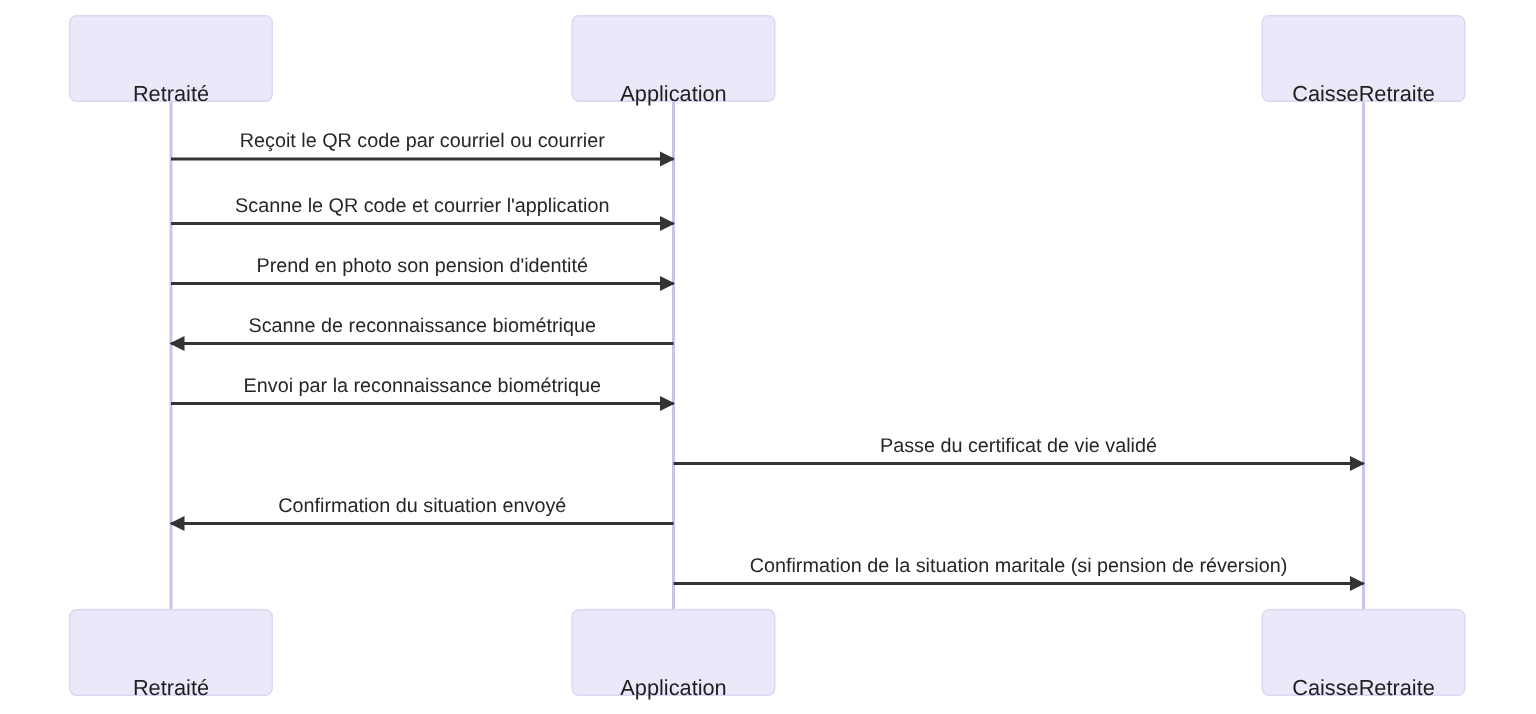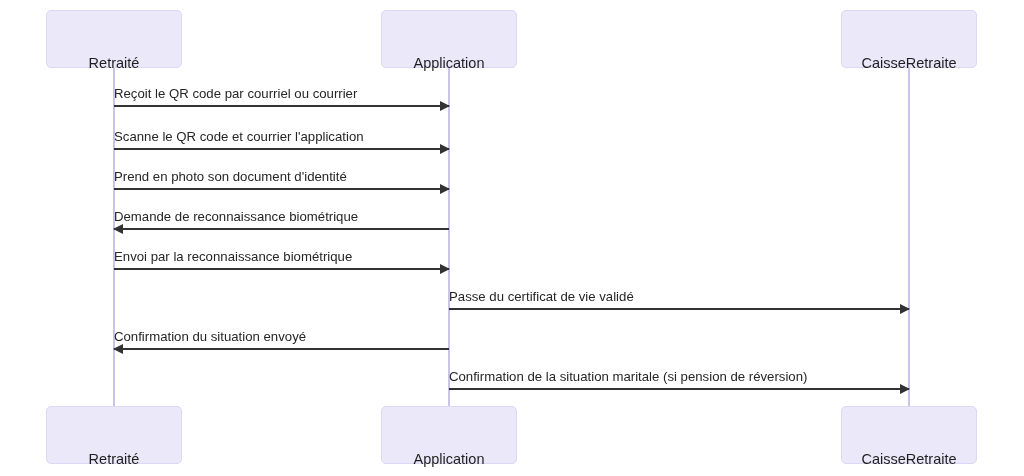--- a/index.html
+++ b/index.html
@@ -55,21 +55,21 @@
     right: 0;
     top: 0;
     height: 1.6px;
     background: #333333;
   }
   .msg-label {
     position: absolute;
     left: 0;
     right: 0;
     bottom: 5px;
-    text-align: left;
+    text-align: center;
     font-size: 13.2px;
     color: #262626;
     font-family: "Liberation Sans", sans-serif;
     white-space: nowrap;
     line-height: 1;
   }
   .arrowhead {
     position: absolute;
     top: -4.4px;
     width: 0;
@@ -120,27 +120,27 @@
     <div class="message" style="left: 114px; width: 335px; top: 148px;">
       <div class="msg-line">
         <div class="arrowhead right"></div>
       </div>
       <div class="msg-label">Scanne le QR code et courrier l'application</div>
     </div>
     <div class="message" style="left: 114px; width: 335px; top: 188px;">
       <div class="msg-line">
         <div class="arrowhead right"></div>
       </div>
-      <div class="msg-label">Prend en photo son document d'identité</div>
+      <div class="msg-label">Prend en photo son pension d'identité</div>
     </div>
     <div class="message" style="left: 114px; width: 335px; top: 228px;">
       <div class="msg-line">
         <div class="arrowhead left"></div>
       </div>
-      <div class="msg-label">Demande de reconnaissance biométrique</div>
+      <div class="msg-label">Scanne de reconnaissance biométrique</div>
     </div>
     <div class="message" style="left: 114px; width: 335px; top: 268px;">
       <div class="msg-line">
         <div class="arrowhead right"></div>
       </div>
       <div class="msg-label">Envoi par la reconnaissance biométrique</div>
     </div>
     <div class="message" style="left: 449px; width: 460px; top: 308px;">
       <div class="msg-line">
         <div class="arrowhead right"></div>

